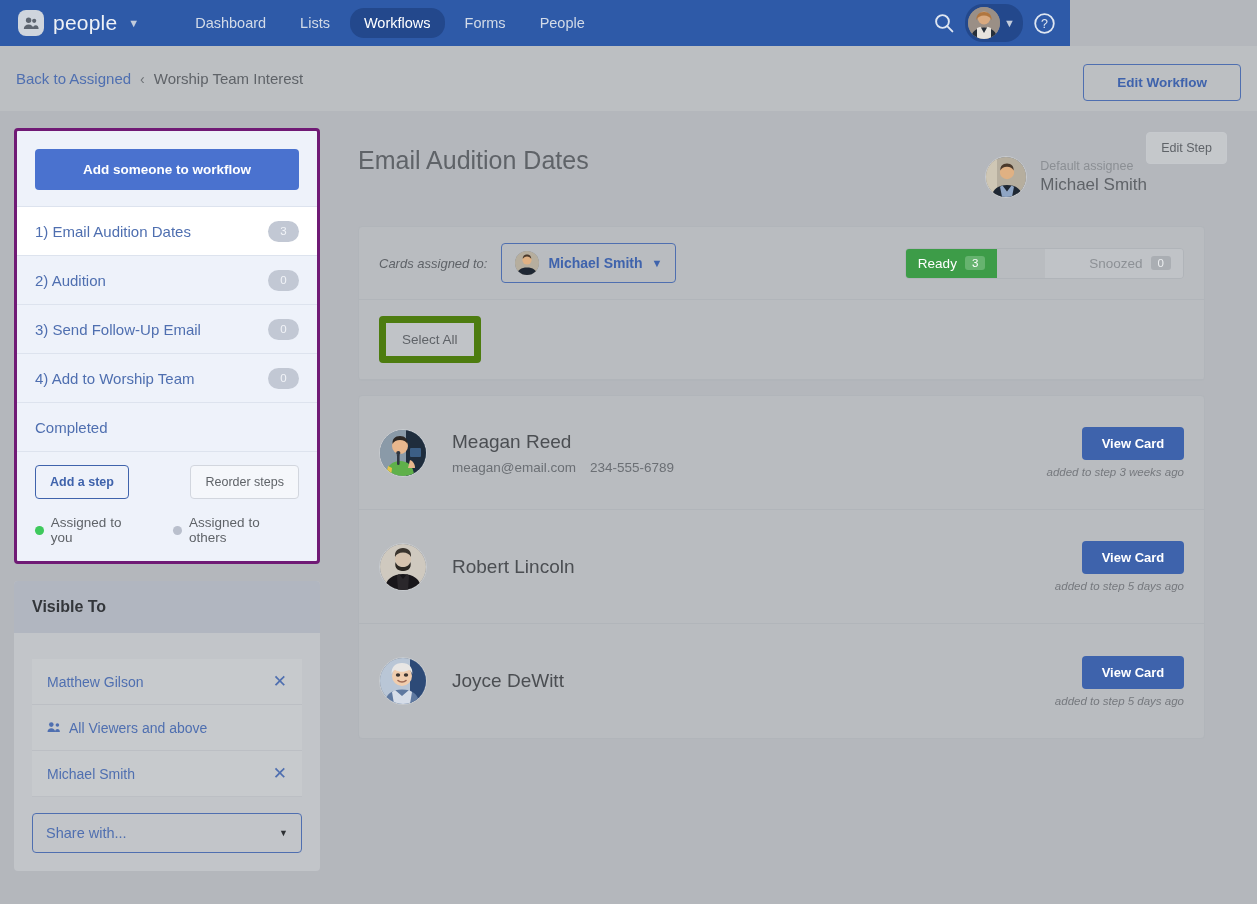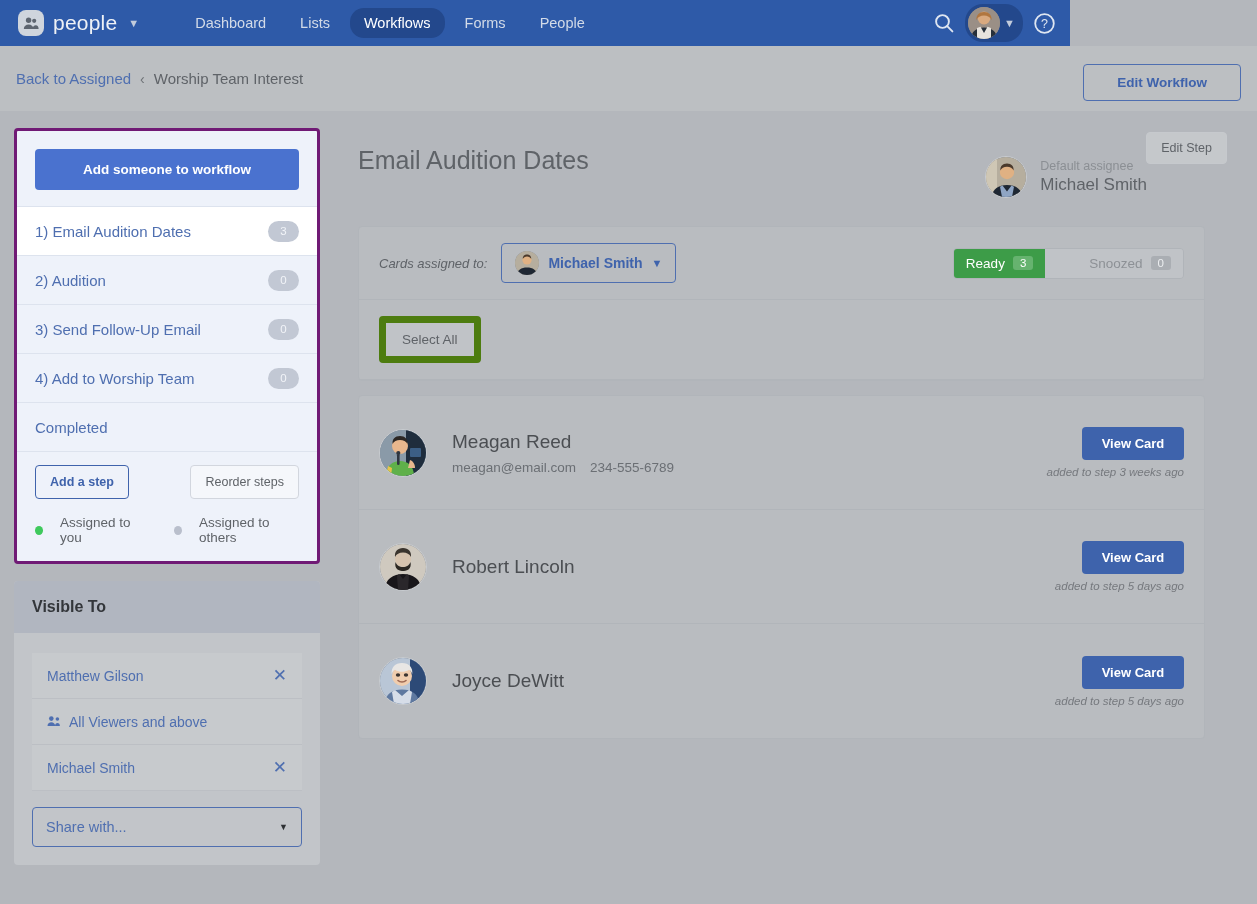--- a/index.html
+++ b/index.html
@@ -99,32 +99,32 @@
     border: 1px solid #3f63ac; color: #3f63ac; background: transparent;
     font-size: 12.5px; font-weight: bold; padding: 9px 14px; border-radius: 4px;
     font-family: "Liberation Sans", sans-serif; cursor: pointer;
   }
   .btn-reorder {
     border: 1px solid #d2d6de; color: #5f6368; background: #f5f7fb;
     font-size: 12.5px; padding: 9px 14px; border-radius: 4px;
     font-family: "Liberation Sans", sans-serif; cursor: pointer;
   }
   .legend { display: flex; gap: 28px; padding: 16px 18px 16px 18px; }
-  .legend-item { display: flex; align-items: center; gap: 17px; }
+  .legend-item { display: flex; align-items: center; gap: 7px; }
   .dot { width: 9px; height: 9px; border-radius: 50%; }
   .dot.you { background: #3ec95c; }
   .dot.others { background: #b9bfcc; }
   .legend-text { font-size: 13.5px; color: #5f6368; }
 
   .visible-card { margin-top: 17px; background: #c2c5c9; border-radius: 4px; overflow: hidden; }
   .visible-head {
     background: #b1b6c0; padding: 17px 18px; font-size: 16px;
     font-weight: bold; color: #33363a;
   }
-  .visible-body { padding: 20px 18px 18px 18px; }
+  .visible-body { padding: 26px 18px 18px 18px; }
   .viz-row {
     display: flex; align-items: center; justify-content: space-between;
     height: 46px; background: #c7cacd; border-bottom: 1px solid #bcbfc4;
     padding: 0 15px; cursor: pointer;
   }
   .viz-name { color: #4f6fb0; font-size: 14px; display: flex; align-items: center; gap: 7px; }
   .viz-x { color: #4f6fb0; font-size: 17px; cursor: pointer; line-height: 1; }
   .share-select {
     margin-top: 16px; height: 40px; border: 1px solid #4f6fb0; border-radius: 4px;
     background: transparent; display: flex; align-items: center;
@@ -164,21 +164,21 @@
   .cards-assign { display: flex; align-items: center; gap: 14px; }
   .cards-assign-label { font-size: 13px; color: #5f6368; font-style: italic; }
   .assign-picker {
     display: flex; align-items: center; gap: 9px; border: 1px solid #4f6fb0;
     border-radius: 4px; padding: 7px 13px; cursor: pointer;
   }
   .assign-picker-name { color: #3f63ac; font-size: 14px; font-weight: bold; }
   .assign-caret { color: #3f63ac; font-size: 11px; }
 
   .seg {
-    display: flex; border: 1px solid #b0b4b9; border-radius: 4px; overflow: hidden;
+    display: flex; border: 1px solid #b0b4b9; border-radius: 4px; overflow: hidden; gap: 48px;
   }
   .seg-btn {
     display: flex; align-items: center; gap: 8px; padding: 7px 12px;
     font-size: 13.5px; cursor: pointer;
   }
   .seg-btn.on { background: #3d9c48; color: #ffffff; }
   .seg-btn.off { background: #c0c3c7; color: #8d9196; padding-left: 44px; }
   .seg-badge {
     font-size: 11.5px; padding: 1px 7px; border-radius: 3px; min-width: 19px;
     text-align: center;

